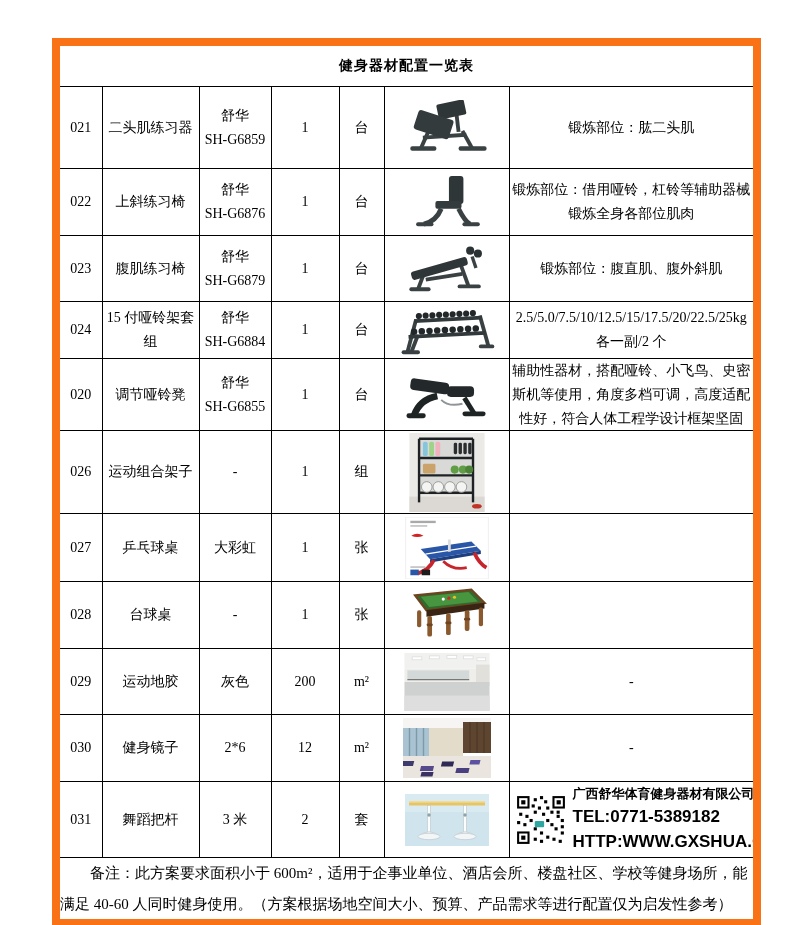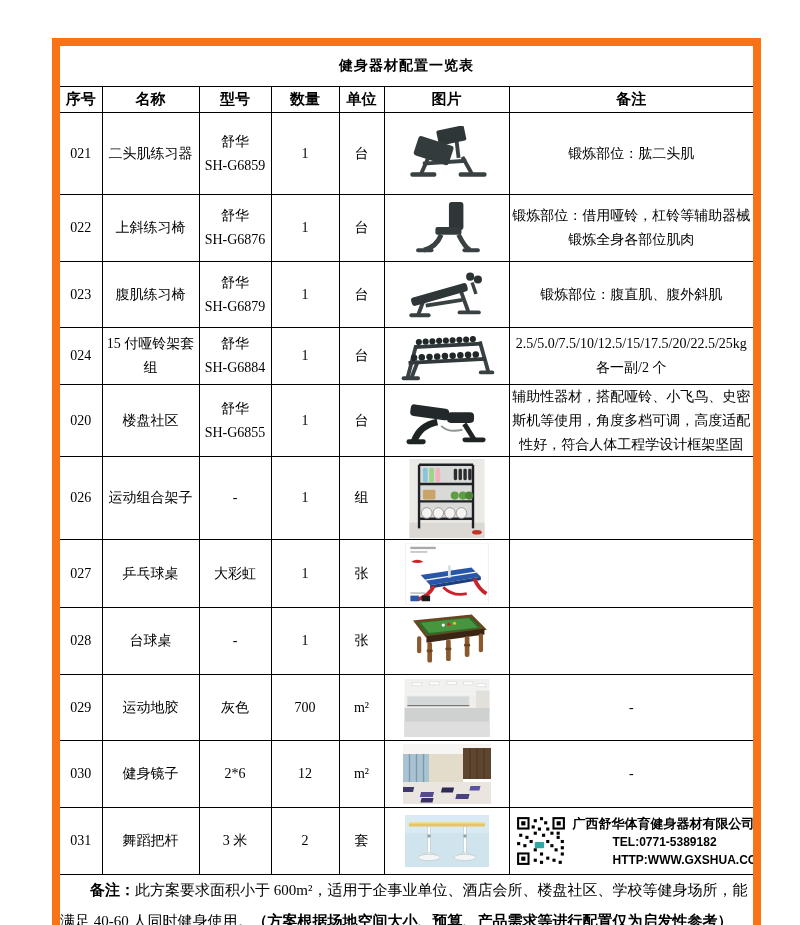--- a/index.html
+++ b/index.html
@@ -21,24 +21,24 @@
   .qty-cell,.unit-cell{font-size:14px;}
   .img-cell{background:#fff;}
   .img-cell .imgwrap{display:flex;align-items:center;justify-content:center;}
   .remark-cell{text-align:left;padding:4px 9px;line-height:1.7;font-size:13.5px;border-radius:13px;}
   .remark-cell.center{text-align:center;}
   .company{display:flex;align-items:center;gap:6px;padding:2px 5px;
     font-family:"Liberation Sans","DejaVu Sans",sans-serif;font-weight:bold;}
   .company .qr{flex:0 0 auto;}
   .company-lines{text-align:left;white-space:nowrap;line-height:1.5;}
   .company-lines .cname{font-size:13px;}
-  .company-lines .ctel,.company-lines .curl{font-size:12px;margin-left:40px;}
+  .company-lines .ctel,.company-lines .curl{font-size:17px;}
   .footer-cell{height:61px;text-align:left;padding:4px 12px 8px 12px;}
   .footer-cell p{margin:0;font-size:15px;line-height:2.05;text-indent:2em;text-align:left;}
-  .b{font-weight:bold;}
+  .b{font-weight:normal;}
 </style>
 </head>
 <body>
 
 <div class="doc">
 <table class="sheet">
   <colgroup>
     <col style="width:46px">
         <col style="width:97px">
         <col style="width:72px">
@@ -46,29 +46,20 @@
         <col style="width:45px">
         <col style="width:125px">
     <col style="width:248px">
   </colgroup>
 
   <tbody>
         <tr>
     <td colspan="7" class="title-cell">健身器材配置一览表</td>
   </tr>
 
-  <tr class="head">
-    <td>序号</td>
-    <td>名称</td>
-    <td>型号</td>
-    <td>数量</td>
-    <td>单位</td>
-    <td>图片</td>
-    <td>备注</td>
-  </tr>
 
   <tr style="height:82px">
     <td class="id-cell">021</td>
     <td class="name-cell">二头肌练习器</td>
     <td class="model-cell">
       <div>舒华</div>
       <div class="m2">SH-G6859</div>
     </td>
     <td class="qty-cell">1</td>
     <td class="unit-cell">台</td>
@@ -194,21 +185,21 @@
           </g>
         </g>
       </svg>
     </div>
           </td>
     <td class="remark-cell">2.5/5.0/7.5/10/12.5/15/17.5/20/22.5/25kg 各一副/2 个</td>
   </tr>
 
   <tr style="height:67px">
     <td class="id-cell">020</td>
-    <td class="name-cell">楼盘社区</td>
+    <td class="name-cell">调节哑铃凳</td>
     <td class="model-cell">
       <div>舒华</div>
       <div class="m2">SH-G6855</div>
     </td>
     <td class="qty-cell">1</td>
     <td class="unit-cell">台</td>
     <td class="img-cell">
             <div class="imgwrap">
       <svg width="92" height="56" viewBox="0 0 92 58">
         <path d="M12 50 C16 38 26 32 36 30" stroke="#1e2324" stroke-width="7" fill="none"></path>
@@ -344,21 +335,21 @@
     <td class="remark-cell"></td>
   </tr>
 
   <tr style="height:66px">
     <td class="id-cell">029</td>
     <td class="name-cell">运动地胶</td>
     <td class="model-cell">
       <div>灰色</div>
 
     </td>
-    <td class="qty-cell">700</td>
+    <td class="qty-cell">200</td>
     <td class="unit-cell">m²</td>
     <td class="img-cell">
             <div class="imgwrap">
       <svg width="88" height="58" viewBox="0 0 88 60">
         <rect x="0" y="0" width="88" height="16" fill="#f1f1ef"></rect>
         <g fill="#ffffff" stroke="#dddddd" stroke-width="0.8">
           <rect x="8" y="4" width="10" height="3"></rect>
                   <rect x="26" y="3" width="10" height="3"></rect>
           <rect x="44" y="2.5" width="10" height="3"></rect>
                   <rect x="61" y="3" width="10" height="3"></rect>

